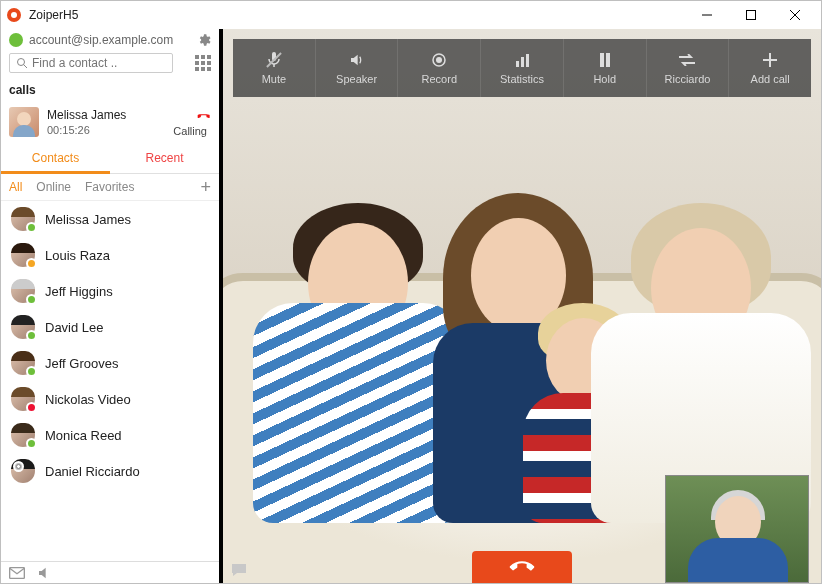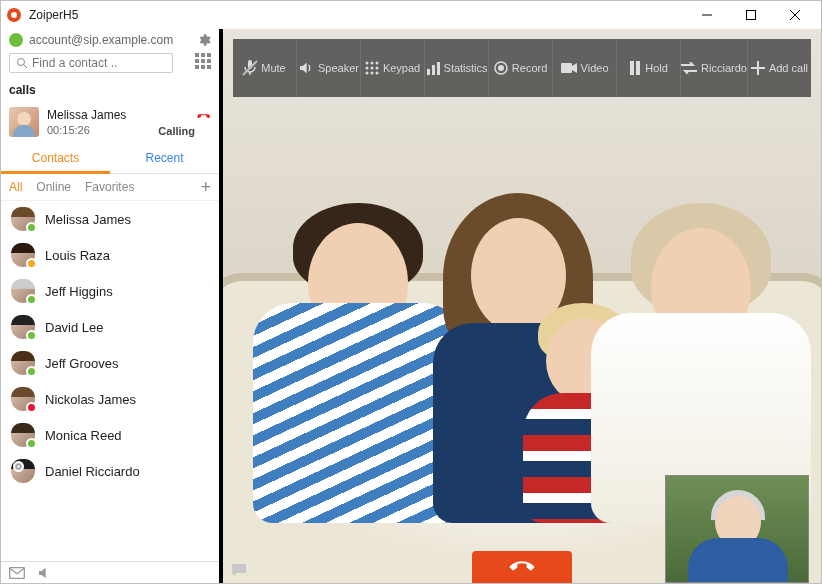--- a/index.html
+++ b/index.html
@@ -15,43 +15,43 @@
 .sidebar { width: 222px; border-right: 4px solid #000000; display: flex; flex-direction: column; background: #fff; }
 .main { flex: 1; position: relative; background: #3a3a3a; }
 
 
 .account-row { display: flex; align-items: center; padding: 4px 8px; gap: 6px; }
 .presence-dot { width: 14px; height: 14px; border-radius: 50%; background: #6ebf3b; flex: none; }
 .account-label { font-size: 12px; color: #666; flex: 1; overflow: hidden; text-overflow: ellipsis; white-space: nowrap; }
 .gear-icon { color: #888; font-size: 14px; }
 
 
-.search-row { display: flex; padding: 2px 8px 6px; gap: 22px; }
+.search-row { display: flex; align-items: center; padding: 2px 8px 6px; gap: 22px; }
 .search-box { flex: 1; display: flex; align-items: center; border: 1px solid #ccc; border-radius: 2px; padding: 2px 6px; background: #fff; }
 .search-box .mag { color: #888; font-size: 13px; margin-right: 4px; }
 .search-input { border: none; outline: none; font-size: 12px; color: #888; width: 100%; }
 .dialpad-icn { width: 16px; height: 16px; display: grid; grid-template-columns: repeat(3,4px); grid-gap: 2px; }
 .dialpad-icn span { width: 4px; height: 4px; background: #888; }
 
 .section-label { font-size: 12px; font-weight: 600; color: #222; padding: 4px 8px; }
 
 
 .call-card { display: flex; align-items: center; padding: 6px 8px; gap: 8px; position: relative; }
 .avatar { width: 30px; height: 30px; border-radius: 3px; position: relative; background: linear-gradient(135deg,#e7c9b3,#c88a6a); overflow: hidden; }
 .avatar .face { position: absolute; width: 14px; height: 14px; border-radius: 50%; background: #f2d6bd; top: 5px; left: 8px; }
 .avatar .body { position: absolute; bottom: -4px; left: 4px; width: 22px; height: 16px; border-radius: 10px 10px 0 0; background: #84a6c9; }
 .call-meta { flex: 1; display: flex; flex-direction: column; }
 .call-name { font-size: 12px; color: #222; }
 .call-timer { font-size: 11px; color: #666; margin-top: 2px; }
-.call-status { position: absolute; right: 24px; bottom: 6px; font-size: 11px; color: #444; font-weight: bold; }
+.call-status { position: absolute; right: 12px; bottom: 6px; font-size: 11px; color: #444; }
 .hangup-mini { position: absolute; right: 8px; top: 6px; color: #e11; font-size: 14px; }
 
 
 .tabs { display: flex; border-bottom: 1px solid #e0e0e0; }
-.tab { flex: 1; text-align: center; font-size: 12px; color: #3b82f6; padding: 8px 0; position: relative; cursor: pointer; }
+.tab { flex: 1; text-align: center; font-size: 12px; color: #ef4444; padding: 8px 0; position: relative; cursor: pointer; }
 .tab.active { color: #f28c1a; }
 .tab.active::after { content: ""; position: absolute; left: 0; right: 0; bottom: -1px; height: 3px; background: #f28c1a; }
 
 
 .subtabs { display: flex; align-items: center; padding: 4px 8px; gap: 14px; border-bottom: 1px solid #eee; }
 .subtab { font-size: 12px; color: #888; cursor: pointer; }
 .subtab.active { color: #f28c1a; }
 .add-contact { margin-left: auto; color: #888; font-size: 18px; line-height: 1; cursor: pointer; }
 
 
@@ -92,21 +92,21 @@
 .p3 .head { width: 75px; height: 85px; top: 15px; left: 33px; }
 .p3 .torso { width: 120px; height: 130px; bottom: 0; left: 10px; background: repeating-linear-gradient(180deg,#c62828 0 16px,#ffffff 16px 26px,#1b3a66 26px 42px); }
 
 .p4 { right: 10px; bottom: 60px; width: 220px; height: 320px; }
 .p4 .hair { position: absolute; width: 140px; height: 110px; background: #d9c9a8; border-radius: 50% 50% 40% 40%; top: 0; left: 40px; }
 .p4 .head { width: 100px; height: 120px; top: 25px; left: 60px; }
 .p4 .torso { width: 220px; height: 210px; bottom: 0; left: 0; background: linear-gradient(#ffffff,#f0ece0); }
 
 
 .call-toolbar { position: absolute; top: 10px; left: 10px; right: 10px; height: 58px; background: rgba(60,60,60,0.78); display: flex; }
-.ct-btn { flex: 1; display: flex; flex-direction: row; align-items: center; justify-content: center; color: #d8d8d8; font-size: 11px; gap: 4px; border-right: 1px solid rgba(255,255,255,0.1); cursor: pointer; }
+.ct-btn { flex: 1; display: flex; flex-direction: column; align-items: center; justify-content: center; color: #d8d8d8; font-size: 11px; gap: 4px; border-right: 1px solid rgba(255,255,255,0.1); cursor: pointer; }
 .ct-btn:last-child { border-right: none; }
 .ct-btn .ic { font-size: 16px; color: #e0e0e0; height:18px; display:flex; align-items:center; justify-content:center;}
 .ct-btn.muted .ic { position: relative; }
 .ct-btn.muted .ic::after { content:""; position:absolute; width:20px; height:2px; background:#bbb; transform:rotate(-45deg); }
 
 
 .big-hangup { position: absolute; left: 50%; bottom: 0; transform: translateX(-50%); width: 100px; height: 32px; background: #e8491b; display: flex; align-items: center; justify-content: center; color: #fff; border-radius: 4px 4px 0 0; cursor: pointer; }
 .big-hangup svg { transform: rotate(135deg); }
 
 
@@ -248,21 +248,21 @@
             <div class="hair" style="background: rgb(74, 47, 24);"></div>
             <div class="badge online"></div>
           </div>
           <span class="contact-name">Jeff Grooves</span>
         </div>
         <div class="contact-row">
           <div class="sm-avatar">
             <div class="hair" style="background: rgb(107, 75, 42);"></div>
             <div class="badge dnd"></div>
           </div>
-          <span class="contact-name">Nickolas James</span>
+          <span class="contact-name">Nickolas Video</span>
         </div>
         <div class="contact-row">
           <div class="sm-avatar">
             <div class="hair" style="background: rgb(58, 42, 26);"></div>
             <div class="badge online"></div>
           </div>
           <span class="contact-name">Monica Reed</span>
         </div>
         <div class="contact-row">
           <div class="sm-avatar">
@@ -328,64 +328,39 @@
         <span class="ic">
             <svg width="16" height="14" viewBox="0 0 24 20" fill="#ddd">
               <path d="M3 7h4l6-5v16l-6-5H3z"></path>
               <path d="M16 5c2 2 2 8 0 10" fill="none" stroke="#ddd" stroke-width="2"></path>
             </svg>
           </span>
         <span>Speaker</span>
       </div>
       <div class="ct-btn">
         <span class="ic">
-            <svg width="14" height="14" viewBox="0 0 14 14" fill="#ddd">
-              <circle cx="2" cy="2" r="1.5"></circle>
-              <circle cx="7" cy="2" r="1.5"></circle>
-              <circle cx="12" cy="2" r="1.5"></circle>
-              <circle cx="2" cy="7" r="1.5"></circle>
-              <circle cx="7" cy="7" r="1.5"></circle>
-              <circle cx="12" cy="7" r="1.5"></circle>
-              <circle cx="2" cy="12" r="1.5"></circle>
-              <circle cx="7" cy="12" r="1.5"></circle>
-              <circle cx="12" cy="12" r="1.5"></circle>
-            </svg>
-          </span>
-        <span>Keypad</span>
+            <svg width="14" height="14" viewBox="0 0 14 14">
+              <circle cx="7" cy="7" r="6" fill="none" stroke="#ddd" stroke-width="1.5"></circle>
+              <circle cx="7" cy="7" r="3" fill="#ddd"></circle>
+            </svg>
+          </span>
+        <span>Record</span>
       </div>
       <div class="ct-btn">
         <span class="ic">
             <svg width="14" height="14" viewBox="0 0 14 14" fill="#ddd">
               <rect x="1" y="8" width="3" height="6"></rect>
               <rect x="6" y="4" width="3" height="10"></rect>
               <rect x="11" y="1" width="3" height="13"></rect>
             </svg>
           </span>
         <span>Statistics</span>
       </div>
       <div class="ct-btn">
         <span class="ic">
-            <svg width="14" height="14" viewBox="0 0 14 14">
-              <circle cx="7" cy="7" r="6" fill="none" stroke="#ddd" stroke-width="1.5"></circle>
-              <circle cx="7" cy="7" r="3" fill="#ddd"></circle>
-            </svg>
-          </span>
-        <span>Record</span>
-      </div>
-      <div class="ct-btn">
-        <span class="ic">
-            <svg width="16" height="12" viewBox="0 0 16 12" fill="#ddd">
-              <rect x="0" y="1" width="11" height="10" rx="1"></rect>
-              <path d="M11 4l5-3v10l-5-3z"></path>
-            </svg>
-          </span>
-        <span>Video</span>
-      </div>
-      <div class="ct-btn">
-        <span class="ic">
             <svg width="12" height="14" viewBox="0 0 12 14" fill="#ddd">
               <rect x="1" y="0" width="4" height="14"></rect>
               <rect x="7" y="0" width="4" height="14"></rect>
             </svg>
           </span>
         <span>Hold</span>
       </div>
       <div class="ct-btn">
         <span class="ic">
             <svg width="16" height="12" viewBox="0 0 16 12" fill="none" stroke="#ddd" stroke-width="1.8">

